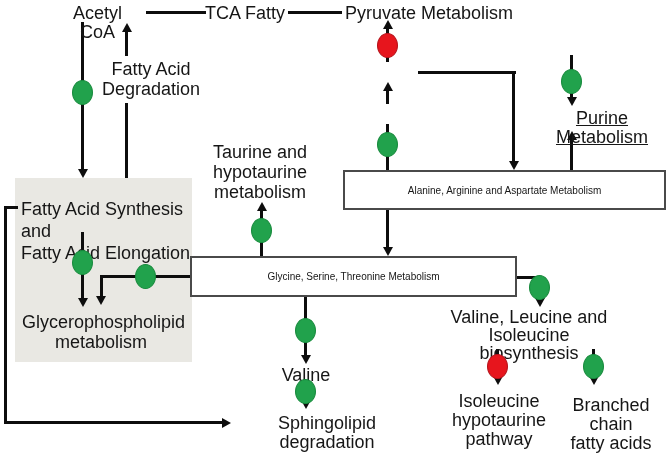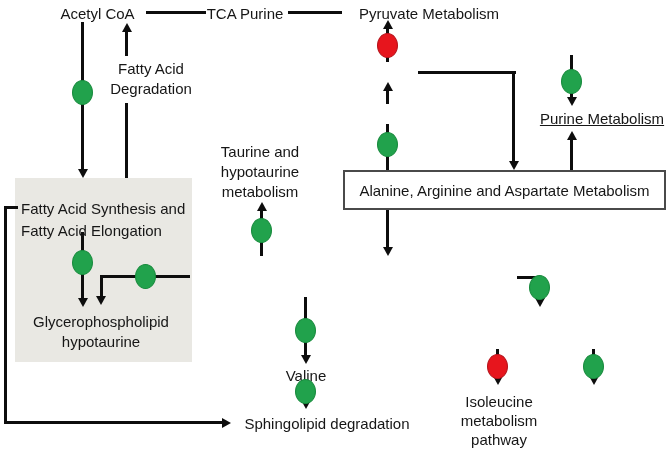--- a/index.html
+++ b/index.html
@@ -6,23 +6,23 @@
   #canvas{
     position:relative;width:672px;height:453px;background:#fff;
     font-family:"Liberation Sans",sans-serif;color:#161616;
     outline:1px solid #dcdcdc;overflow:hidden;
   }
   .graybox{position:absolute;background:#e9e8e3;z-index:0;}
   .nodebox{
     position:absolute;background:#fff;border:2px solid #4a4a4a;z-index:1;
     display:flex;align-items:center;justify-content:center;box-sizing:border-box;
   }
-  .nodebox .bt{font-size:15px;line-height:17px;}
+  .nodebox .bt{font-size:10px;line-height:17px;}
   .lbl{
-    position:absolute;font-size:15px;line-height:19px;text-align:center;
+    position:absolute;font-size:18px;line-height:19px;text-align:center;
     white-space:pre-line;z-index:2;
   }
   .lbl.left{text-align:left;}
   .hl{position:absolute;height:3px;background:#0d0d0d;z-index:2;}
   .vl{position:absolute;width:3px;background:#0d0d0d;z-index:2;}
   .arr{position:absolute;width:0;height:0;z-index:2;}
   .arr.down{border-left:5px solid transparent;border-right:5px solid transparent;border-top:9px solid #0d0d0d;}
   .arr.up{border-left:5px solid transparent;border-right:5px solid transparent;border-bottom:9px solid #0d0d0d;}
   .arr.right{border-top:5px solid transparent;border-bottom:5px solid transparent;border-left:9px solid #0d0d0d;}
   .marker{
@@ -96,39 +96,46 @@
   <div class="arr down" style="left:96px;top:296px;"></div>
 
   <div class="hl" style="left:4px;top:206px;width:14px;"></div>
   <div class="vl" style="left:4px;top:206px;height:218px;"></div>
   <div class="hl" style="left:4px;top:421px;width:219px;"></div>
   <div class="arr right" style="left:222px;top:418px;"></div>
 
   <div class="nodebox" style="left:343px;top:170px;width:323px;height:40px;">
     <div class="bt">Alanine, Arginine and Aspartate Metabolism</div>
   </div>
+  <div class="nodebox" style="left:190px;top:256px;width:327px;height:41px;">
+    <div class="bt">Glycine, Serine, Threonine Metabolism</div>
+  </div>
 
   <div class="lbl" style="left:55px;top:4px;width:85px;">Acetyl CoA</div>
-  <div class="lbl" style="left:203px;top:4px;width:84px;">TCA Purine</div>
+  <div class="lbl" style="left:203px;top:4px;width:84px;">TCA Fatty</div>
   <div class="lbl" style="left:344px;top:4px;width:170px;">Pyruvate Metabolism</div>
   <div class="lbl" style="left:95px;top:59px;width:112px;line-height:20px;">Fatty Acid
 Degradation</div>
   <div class="lbl" style="left:531px;top:109px;width:142px;text-decoration:underline;">Purine Metabolism</div>
   <div class="lbl" style="left:204px;top:142px;width:112px;line-height:20px;">Taurine and
 hypotaurine
 metabolism</div>
   <div class="lbl left" style="left:21px;top:198px;width:172px;line-height:22px;">Fatty Acid Synthesis and
 Fatty Acid Elongation</div>
   <div class="lbl" style="left:22px;top:312px;width:158px;line-height:20px;">Glycerophospholipid
-hypotaurine</div>
+metabolism</div>
   <div class="lbl" style="left:276px;top:366px;width:60px;">Valine</div>
   <div class="lbl" style="left:233px;top:414px;width:188px;">Sphingolipid degradation</div>
+  <div class="lbl" style="left:443px;top:308px;width:172px;line-height:18px;">Valine, Leucine and
+Isoleucine biosynthesis</div>
   <div class="lbl" style="left:451px;top:392px;width:96px;line-height:19px;">Isoleucine
-metabolism
+hypotaurine
 pathway</div>
+  <div class="lbl" style="left:549px;top:396px;width:124px;line-height:19px;">Branched chain
+fatty acids</div>
 
   <div class="marker green" style="left:72px;top:80px;"></div>
   <div class="marker red" style="left:377px;top:33px;"></div>
   <div class="marker green" style="left:377px;top:132px;"></div>
   <div class="marker green" style="left:561px;top:69px;"></div>
   <div class="marker green" style="left:251px;top:218px;"></div>
   <div class="marker green" style="left:72px;top:250px;"></div>
   <div class="marker green" style="left:135px;top:264px;"></div>
   <div class="marker green" style="left:529px;top:275px;"></div>
   <div class="marker green" style="left:295px;top:318px;"></div>

